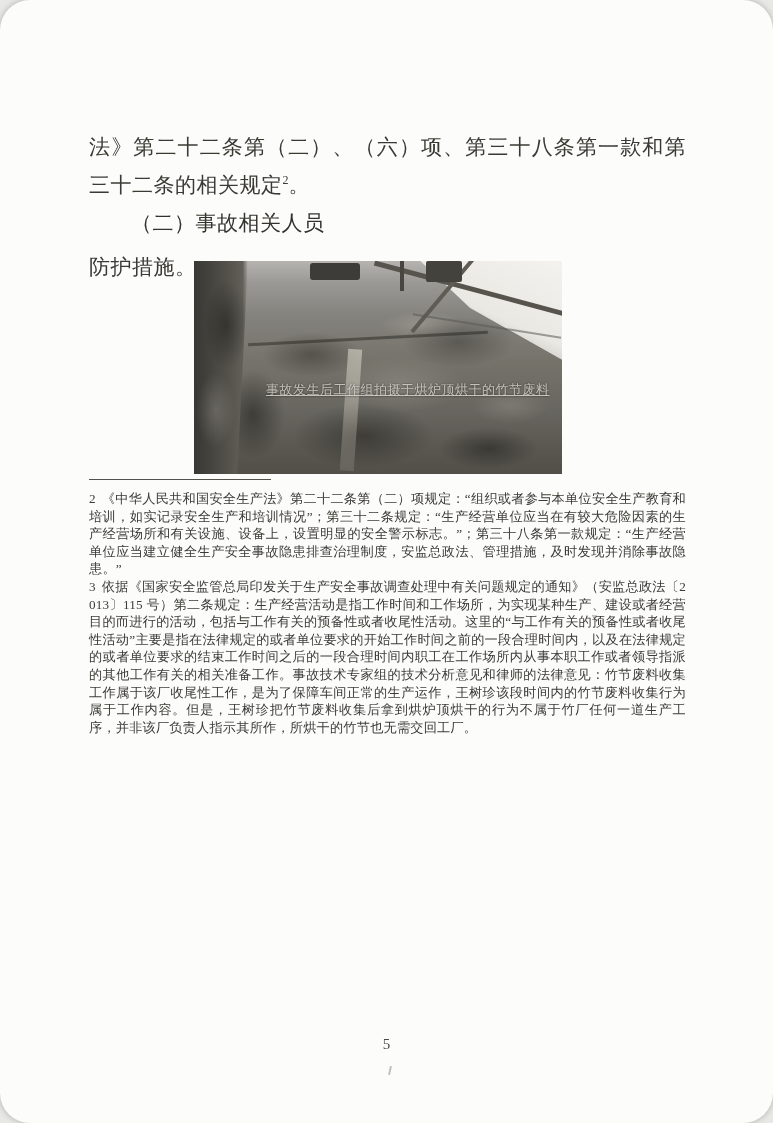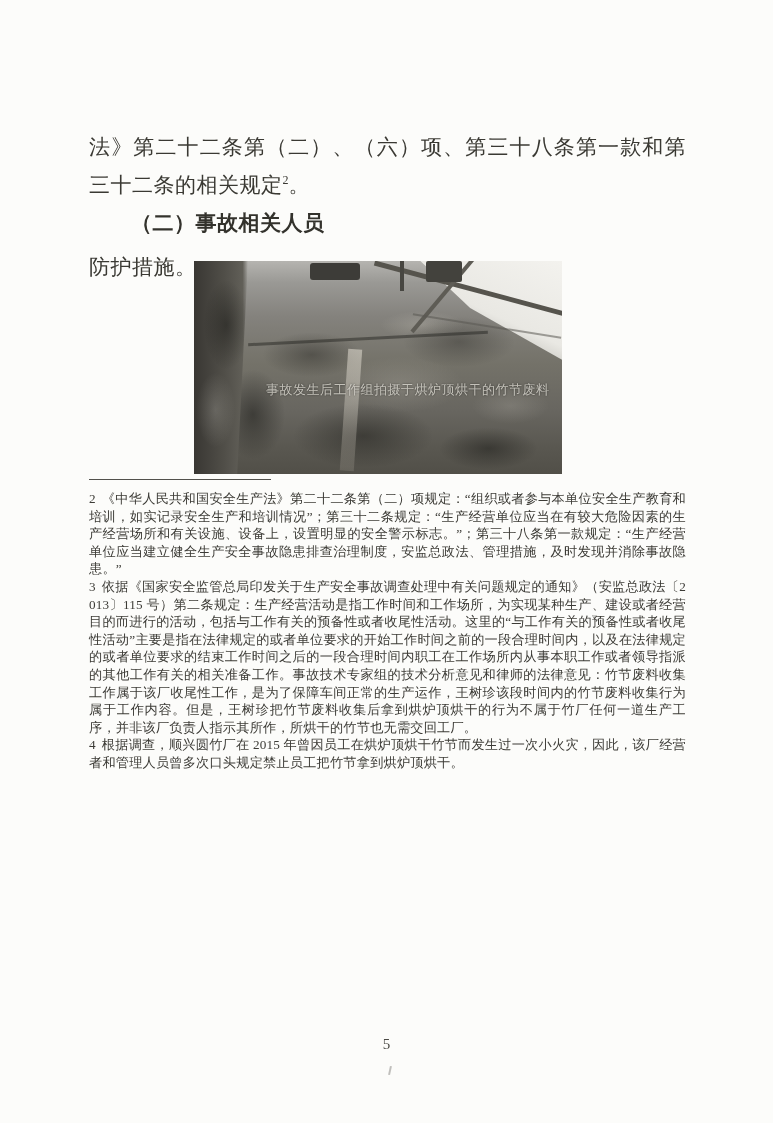--- a/index.html
+++ b/index.html
@@ -8,20 +8,21 @@
     font-family:"Liberation Serif","DejaVu Serif",serif;
   }
   .page{
     position:relative;
     width:773px;height:1123px;
     margin:0 auto;
     background:#fcfcfa;
     box-shadow:0 0 6px rgba(0,0,0,.25);
     overflow:hidden;
     color:#35342f;
+    border-radius:30px;
   }
   .content{
     position:absolute;
     left:89px;top:0;
     width:597px;
     padding-top:128px;
   }
   .body-text{
     margin:0;
     font-size:21px;
@@ -34,21 +35,21 @@
   .body-text sup{
     font-size:12px;
     line-height:0;
     vertical-align:super;
     letter-spacing:0;
   }
   .heading{
     margin:0;
     font-size:21px;
     line-height:38px;
-    font-weight:bold;
+    font-weight:normal;
     text-indent:2em;
     letter-spacing:.5px;
     color:#33322c;
   }
   .indent{text-indent:2em;}
   
   .photo-row{
     position:relative;
     height:218px;
     margin-top:17px;
@@ -151,20 +152,21 @@
   }
   .photo-caption{
     position:absolute;
     left:72px;top:120px;
     width:290px;
     font-size:13px;
     letter-spacing:.5px;
     color:rgba(225,222,214,.8);
     text-shadow:0 0 2px rgba(0,0,0,.6);
     white-space:nowrap;
+    text-decoration:underline;
   }
   .fn-sep{
     width:182px;height:0;
     border-top:1.6px solid #52514c;
     margin:2px 0 10px 0;
   }
   .footnotes p{
     margin:0;
     font-size:13.2px;
     line-height:17.6px;
@@ -217,20 +219,19 @@
         <div class="highlight-streak"></div>
         <span class="photo-caption">事故发生后工作组拍摄于烘炉顶烘干的竹节废料</span>
       </div>
     </div>
 
     <div class="fn-sep"></div>
 
     <div class="footnotes">
       <p><span class="fn-marker">2</span><span>《中华人民共和国安全生产法》第二十二条第（二）项规定：“组织或者参与本单位安全生产教育和培训，如实记录安全生产和培训情况”；第三十二条规定：“生产经营单位应当在有较大危险因素的生产经营场所和有关设施、设备上，设置明显的安全警示标志。”；第三十八条第一款规定：“生产经营单位应当建立健全生产安全事故隐患排查治理制度，安监总政法、管理措施，及时发现并消除事故隐患。”</span></p>
       <p><span class="fn-marker">3</span><span>依据《国家安全监管总局印发关于生产安全事故调查处理中有关问题规定的通知》（安监总政法〔2013〕115 号）第二条规定：生产经营活动是指工作时间和工作场所，为实现某种生产、建设或者经营目的而进行的活动，包括与工作有关的预备性或者收尾性活动。这里的“与工作有关的预备性或者收尾性活动”主要是指在法律规定的或者单位要求的开始工作时间之前的一段合理时间内，以及在法律规定的或者单位要求的结束工作时间之后的一段合理时间内职工在工作场所内从事本职工作或者领导指派的其他工作有关的相关准备工作。事故技术专家组的技术分析意见和律师的法律意见：竹节废料收集工作属于该厂收尾性工作，是为了保障车间正常的生产运作，王树珍该段时间内的竹节废料收集行为属于工作内容。但是，王树珍把竹节废料收集后拿到烘炉顶烘干的行为不属于竹厂任何一道生产工序，并非该厂负责人指示其所作，所烘干的竹节也无需交回工厂。</span></p>
-      <p><span class="fn-marker">4</span><span>根据调查，顺兴圆竹厂在 2015 年曾因员工在烘炉顶烘干竹节而发生过一次小火灾，因此，该厂经营者和管理人员曾多次口头规定禁止员工把竹节拿到烘炉顶烘干。</span></p>
     </div>
 
   </div>
 
   <div class="page-number">5</div>
   <div class="scan-artifact"></div>
 </div>
 
 </body></html>

